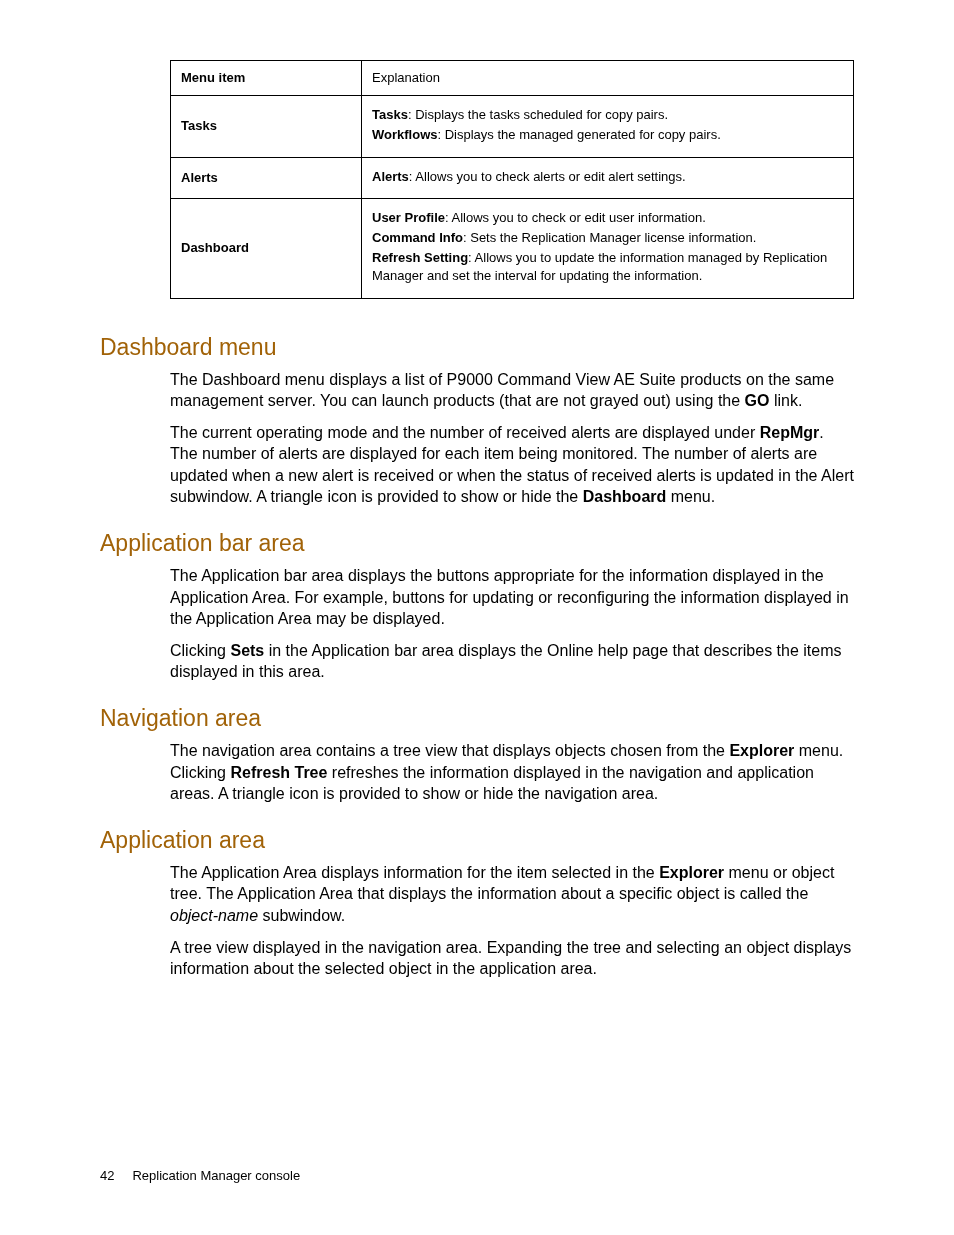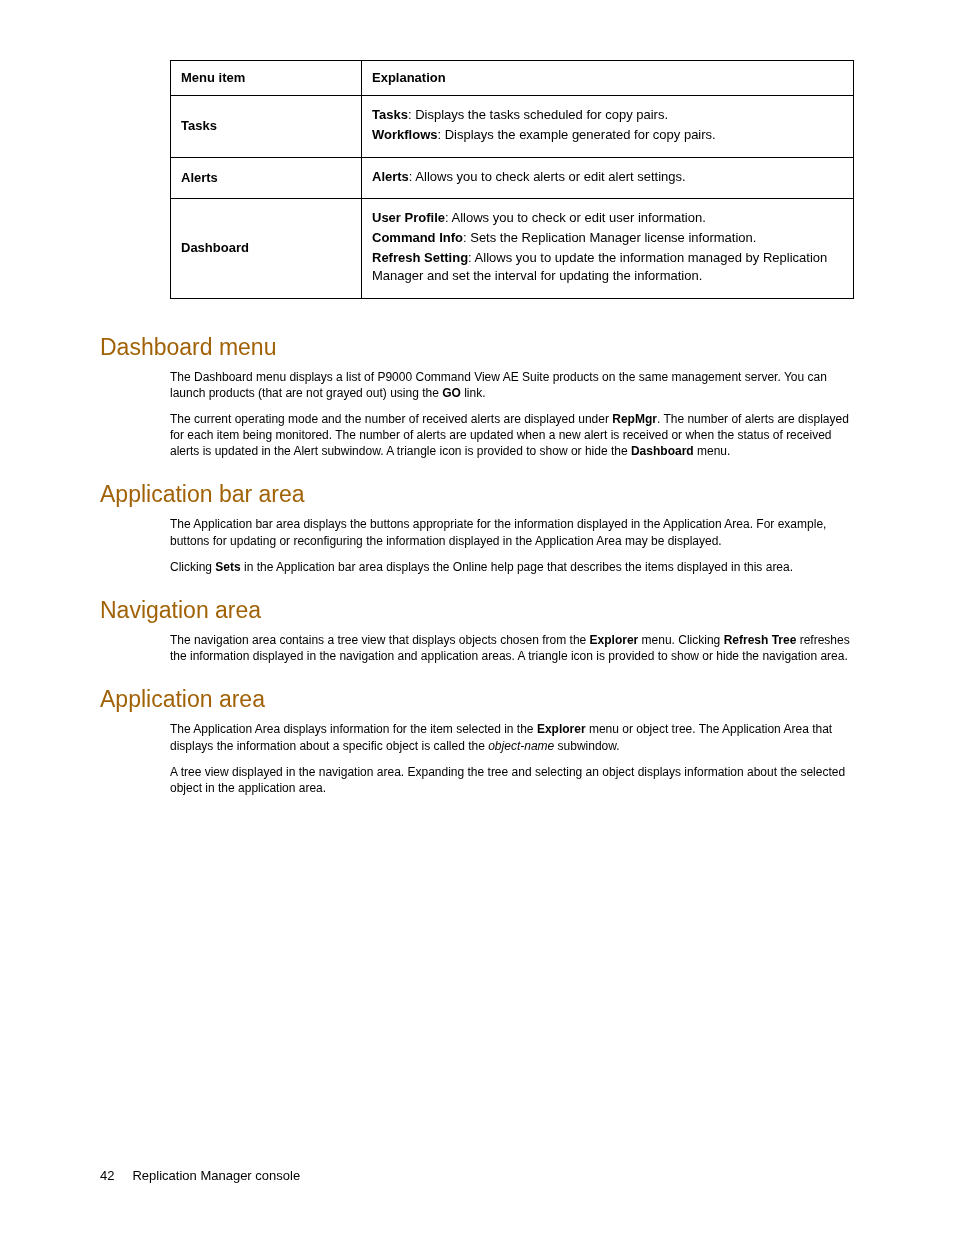--- a/index.html
+++ b/index.html
@@ -25,21 +25,21 @@
   }
   table.menu-table th,
   table.menu-table td {
     border: 1px solid #000;
     text-align: left;
     vertical-align: middle;
     font-size: 13px;
     line-height: 1.4;
   }
   table.menu-table th {
-    font-weight: bold;
+    font-weight: normal;
     padding: 8px 10px;
   }
   table.menu-table td {
     padding: 10px 10px;
   }
   table.menu-table .col-left {
     width: 170px;
     font-weight: bold;
     padding-left: 10px;
   }
@@ -48,21 +48,21 @@
     margin-bottom: 2px;
   }
   h2.section-heading {
     font-family: Arial, Helvetica, sans-serif;
     font-weight: normal;
     color: #a16207;
     font-size: 23px;
     margin: 22px 0 8px 0;
   }
   p.body {
-    font-size: 12px;
+    font-size: 16px;
     line-height: 1.35;
     margin: 6px 0 10px 70px;
   }
   .bold { font-weight: bold; }
   .italic { font-style: italic; }
   .footer {
     position: absolute;
     bottom: 52px;
     left: 100px;
     font-size: 13px;
@@ -79,21 +79,21 @@
       <tr>
         <th class="col-left">Menu item</th>
         <th>Explanation</th>
       </tr>
     </thead>
     <tbody>
       <tr>
         <td class="col-left">Tasks</td>
         <td>
           <span class="row-line"><span class="bold">Tasks</span><span>: Displays the tasks scheduled for copy pairs.</span></span>
-          <span class="row-line"><span class="bold">Workflows</span><span>: Displays the example generated for copy pairs.</span></span>
+          <span class="row-line"><span class="bold">Workflows</span><span>: Displays the managed generated for copy pairs.</span></span>
         </td>
       </tr>
       <tr>
         <td class="col-left">Alerts</td>
         <td>
           <span class="row-line"><span class="bold">Alerts</span><span>: Allows you to check alerts or edit alert settings.</span></span>
         </td>
       </tr>
       <tr>
         <td class="col-left">Dashboard</td>

